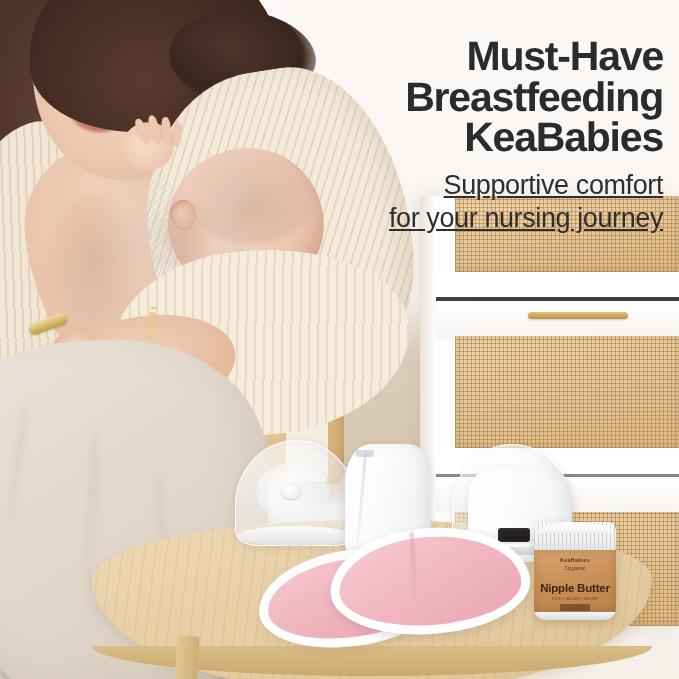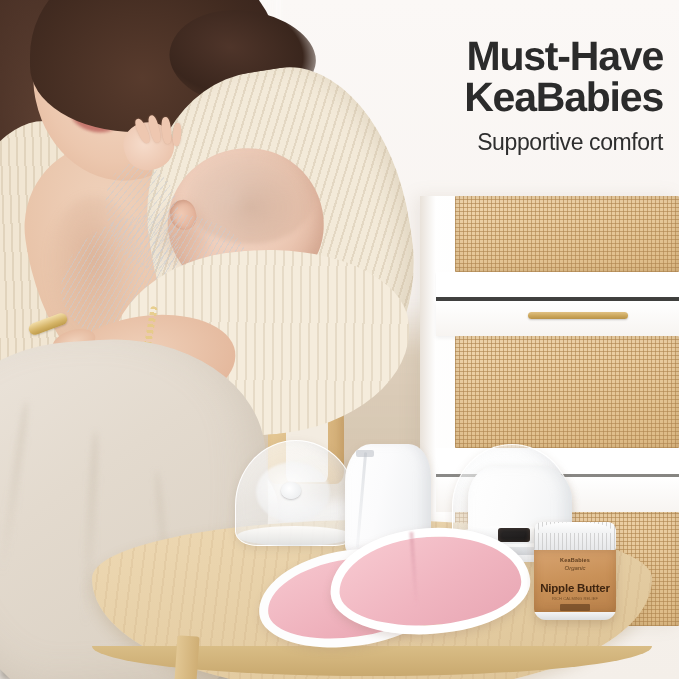--- a/index.html
+++ b/index.html
@@ -467,25 +467,26 @@
     line-height: 0.99;
     letter-spacing: -1.2px;
     color: #2b2b2b;
     margin: 0;
     text-rendering: geometricPrecision;
   }
   #headline .l { display: block; white-space: nowrap; }
   #subhead {
     font-family: "Liberation Sans", sans-serif;
     font-weight: 400;
-    font-size: 23px;
+    font-size: 27px;
     line-height: 1.22;
     letter-spacing: -0.4px;
     color: #2e2e2e;
     margin: 11px 0 0 0;
+    text-decoration: underline;
   }
   #subhead .l { display: block; white-space: nowrap; }
 </style>
 </head>
 <body>
 
 <div id="banner">
 
   <div class="layer" id="wall"></div>
   <div class="layer" id="art-poster"></div>
@@ -580,20 +581,22 @@
     </div>
     <div id="jar-lid">
       <div id="jar-lid-top"></div>
     </div>
     <div id="jar-base"></div>
   </div>
 
   <div id="copy">
     <h1 id="headline">
       <span class="l">Must-Have</span>
+      <span class="l">Breastfeeding</span>
       <span class="l">KeaBabies</span>
     </h1>
     <p id="subhead">
       <span class="l">Supportive comfort</span>
+      <span class="l">for your nursing journey</span>
     </p>
   </div>
 
 </div>
 
 </body></html>

